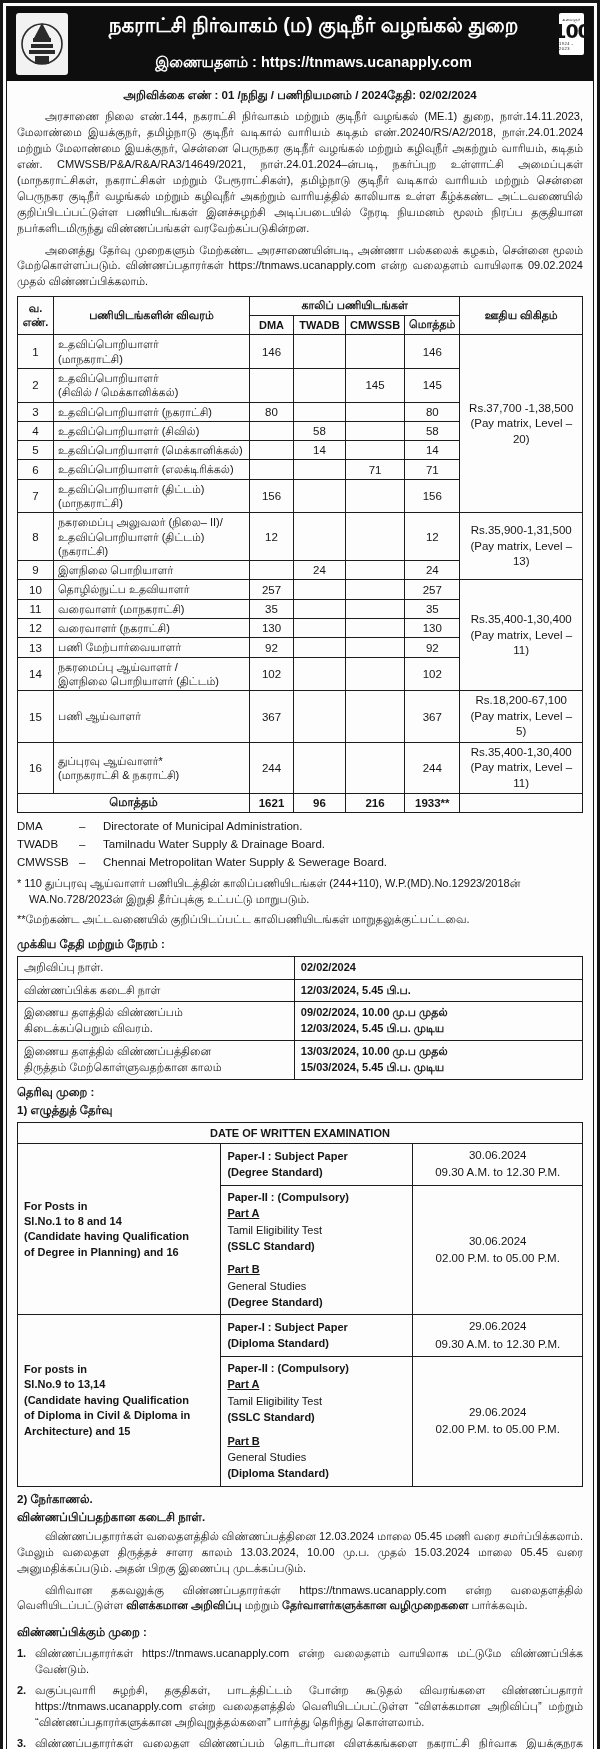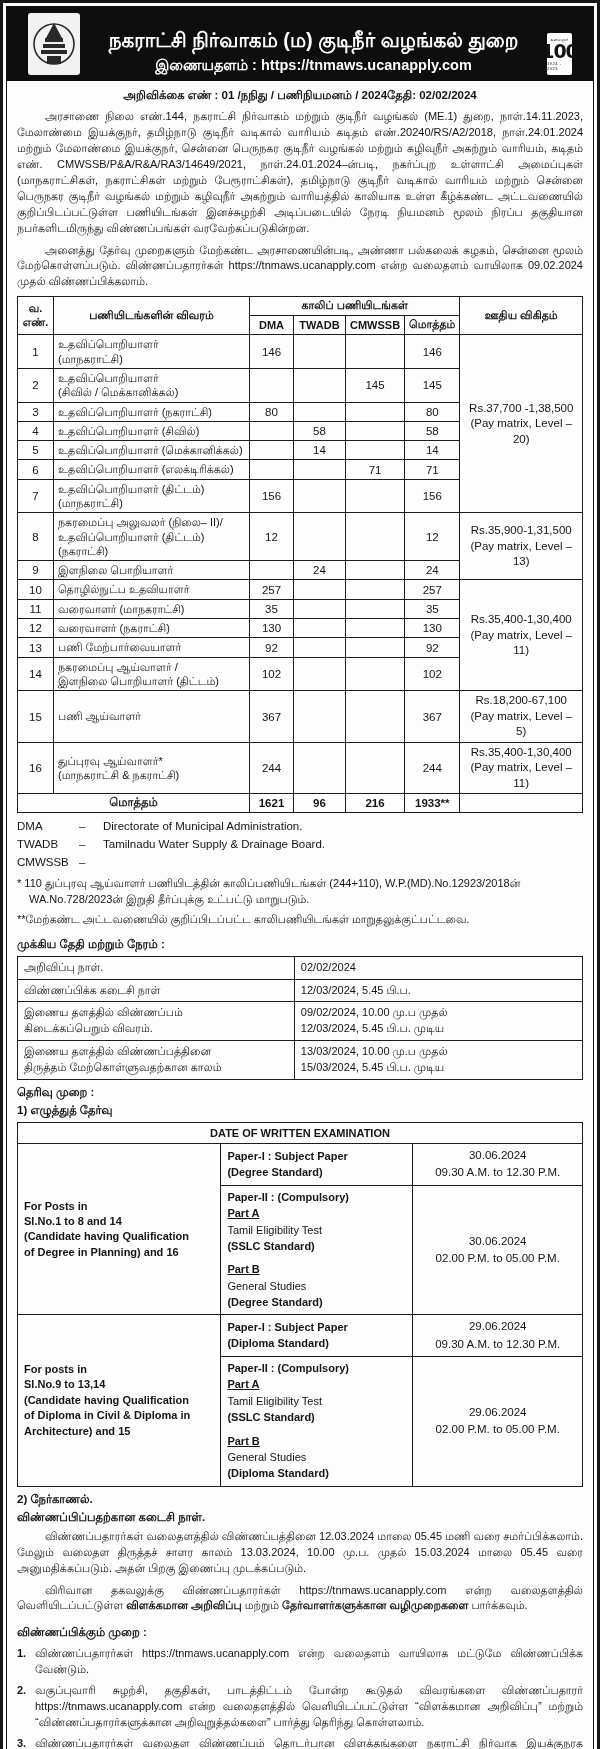--- a/index.html
+++ b/index.html
@@ -4,25 +4,25 @@
 <style>
   * { margin:0; padding:0; box-sizing:border-box; }
   body { background:#888; font-family:"Liberation Sans", sans-serif; }
   .page {
     width:600px; min-height:1749px; margin:0 auto; background:#fdfdfd;
     border:3px solid #161616; padding:3px; color:#151515;
   }
   .frame { border:1px solid #161616; min-height:1737px; display:flex; flex-direction:column; background:#fdfdfd; }
 
   
-  .header { background:#0e0e0e; color:#fff; display:flex; align-items:flex-end; gap:10px; padding:6px 21px; }
+  .header { background:#0e0e0e; color:#fff; display:flex; align-items:flex-start; gap:10px; padding:6px 9px; }
   .emblem-box { width:52px; height:62px; background:#f2f2f2; border-radius:3px; display:flex; align-items:center; justify-content:center; flex:none; }
   .header-text { flex:1; text-align:center; }
   .header-title { font-size:20px; font-weight:bold; line-height:1.25; }
-  .header-site { font-size:14.5px; font-weight:bold; margin-top:4px; }
+  .header-site { font-size:14.5px; font-weight:bold; margin-top:16px; }
   .logo100 { width:25px; height:42px; background:#fff; color:#111; border-radius:2px; display:flex; flex-direction:column; align-items:center; justify-content:center; flex:none; }
   .logo100 .tiny { font-size:4px; line-height:1.3; letter-spacing:.5px; }
   .logo100 .num { font-size:19px; font-weight:bold; line-height:1; letter-spacing:-1px; font-family:"DejaVu Sans", sans-serif; }
 
   .content { padding:6px 10px 4px; flex:1; display:flex; flex-direction:column; font-size:11px; }
 
   .notice-line { display:flex; justify-content:center; font-weight:bold; font-size:11.5px; margin:2px 0 6px; }
 
   p.body-para { text-align:justify; text-indent:28px; line-height:1.45; margin-bottom:6px; }
 
@@ -40,21 +40,21 @@
 
   .abbr-block { margin:5px 0 4px; }
   .abbr-row { display:grid; grid-template-columns:62px 24px 1fr; font-size:11.5px; line-height:1.55; }
 
   .fnote { font-size:11px; line-height:1.45; padding-left:12px; text-indent:-12px; margin-bottom:4px; }
 
   .sec-head { font-weight:bold; font-size:11.5px; margin:6px 0 4px; }
 
   
   .sched td { font-size:11px; line-height:1.45; padding:3px 6px; }
-  .sched .val { font-weight:normal; }
+  .sched .val { font-weight:bold; }
 
   
   .exam th { font-size:11px; padding:4px; }
   .exam td { font-size:11px; line-height:1.4; padding:3px 6px; }
   .exam .glabel { font-weight:bold; vertical-align:middle; }
   .exam .dt { text-align:center; vertical-align:middle; font-size:11.5px; line-height:1.5; }
   .exam .line { margin:1px 0; }
   .exam .b { font-weight:bold; }
   .exam .u { text-decoration:underline; }
   .exam .gap { margin-top:8px; }
@@ -288,20 +288,21 @@
           <span>Directorate of Municipal Administration.</span>
         </div>
         <div class="abbr-row">
           <span>TWADB</span>
           <span>–</span>
           <span>Tamilnadu Water Supply &amp; Drainage Board.</span>
         </div>
         <div class="abbr-row">
           <span>CMWSSB</span>
           <span>–</span>
+          <span>Chennai Metropolitan Water Supply &amp; Sewerage Board.</span>
         </div>
       </div>
 
       <div class="fnote">* 110 துப்புரவு ஆய்வாளர் பணியிடத்தின் காலிப்பணியிடங்கள் (244+110), W.P.(MD).No.12923/2018ன் WA.No.728/2023ன் இறுதி தீர்ப்புக்கு உட்பட்டு மாறுபடும்.</div>
       <div class="fnote">**மேற்கண்ட அட்டவணையில் குறிப்பிடப்பட்ட காலிபணியிடங்கள் மாறுதலுக்குட்பட்டவை.</div>
 
       <div class="sec-head">முக்கிய தேதி மற்றும் நேரம் :</div>
       <table class="sched">
         <colgroup>
             <col style="width:49%">

